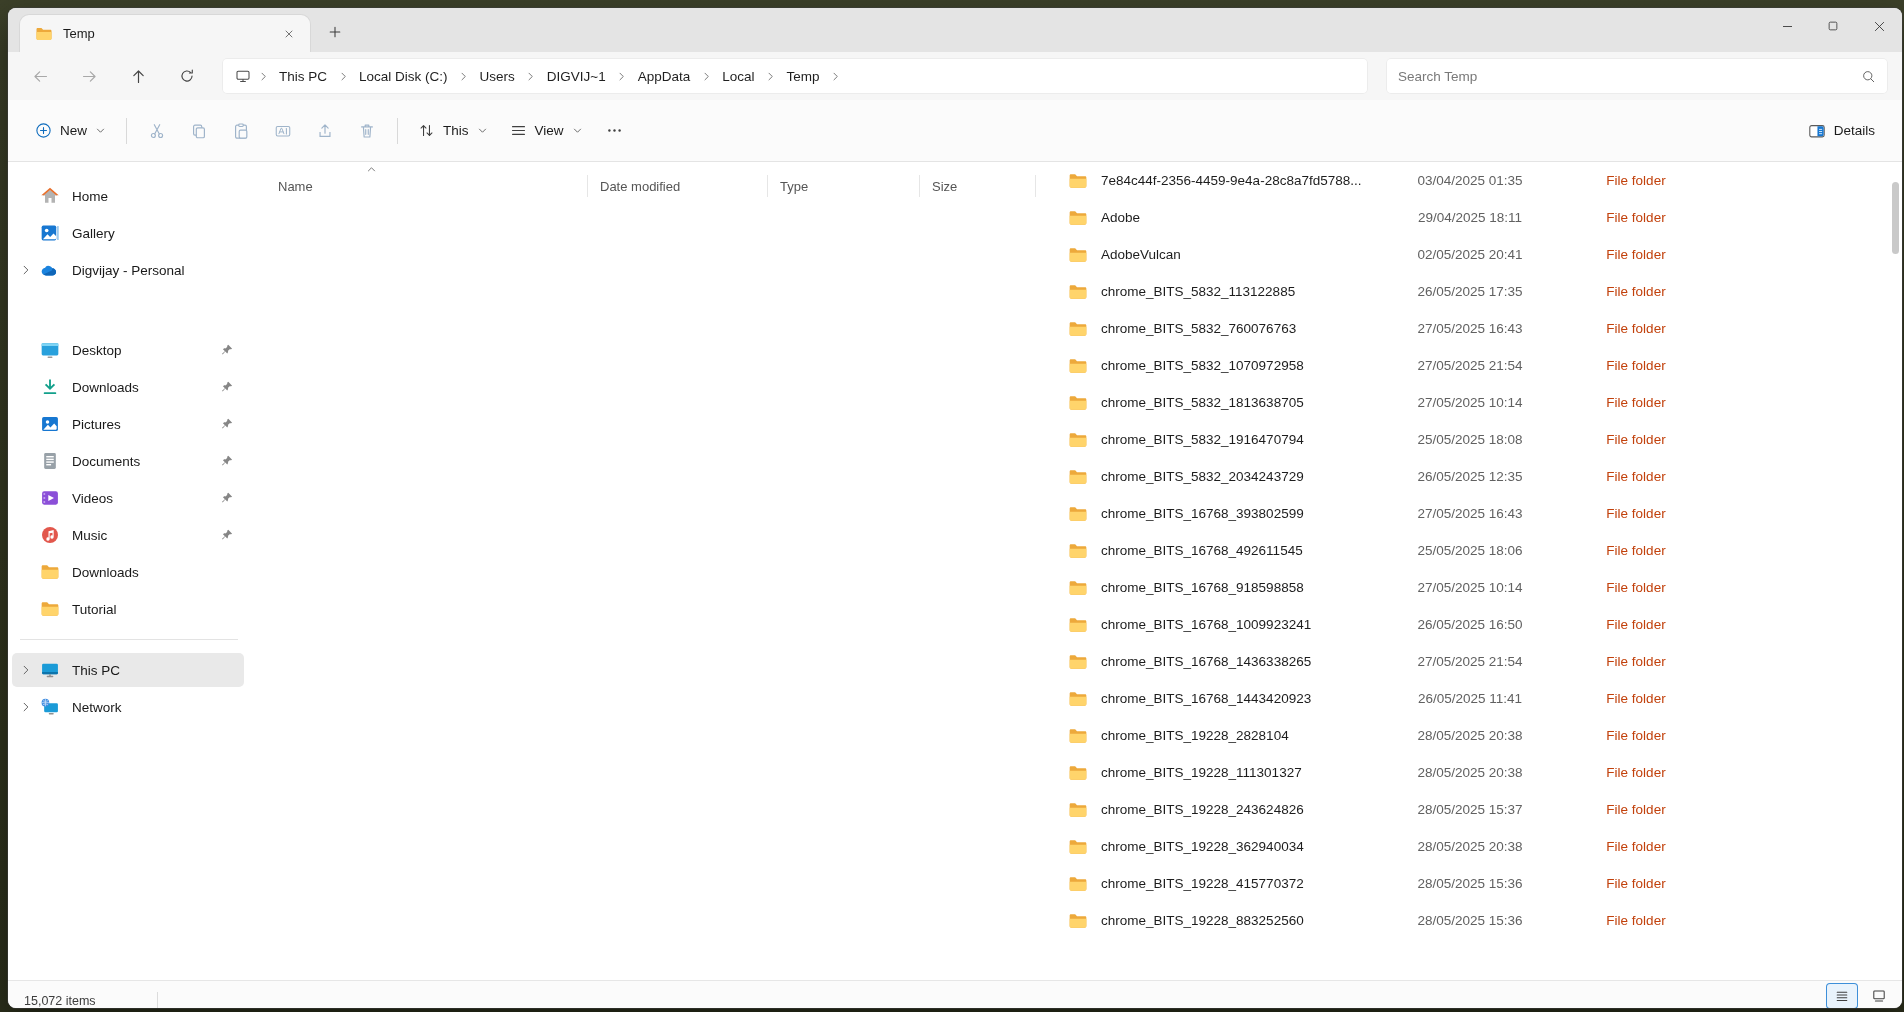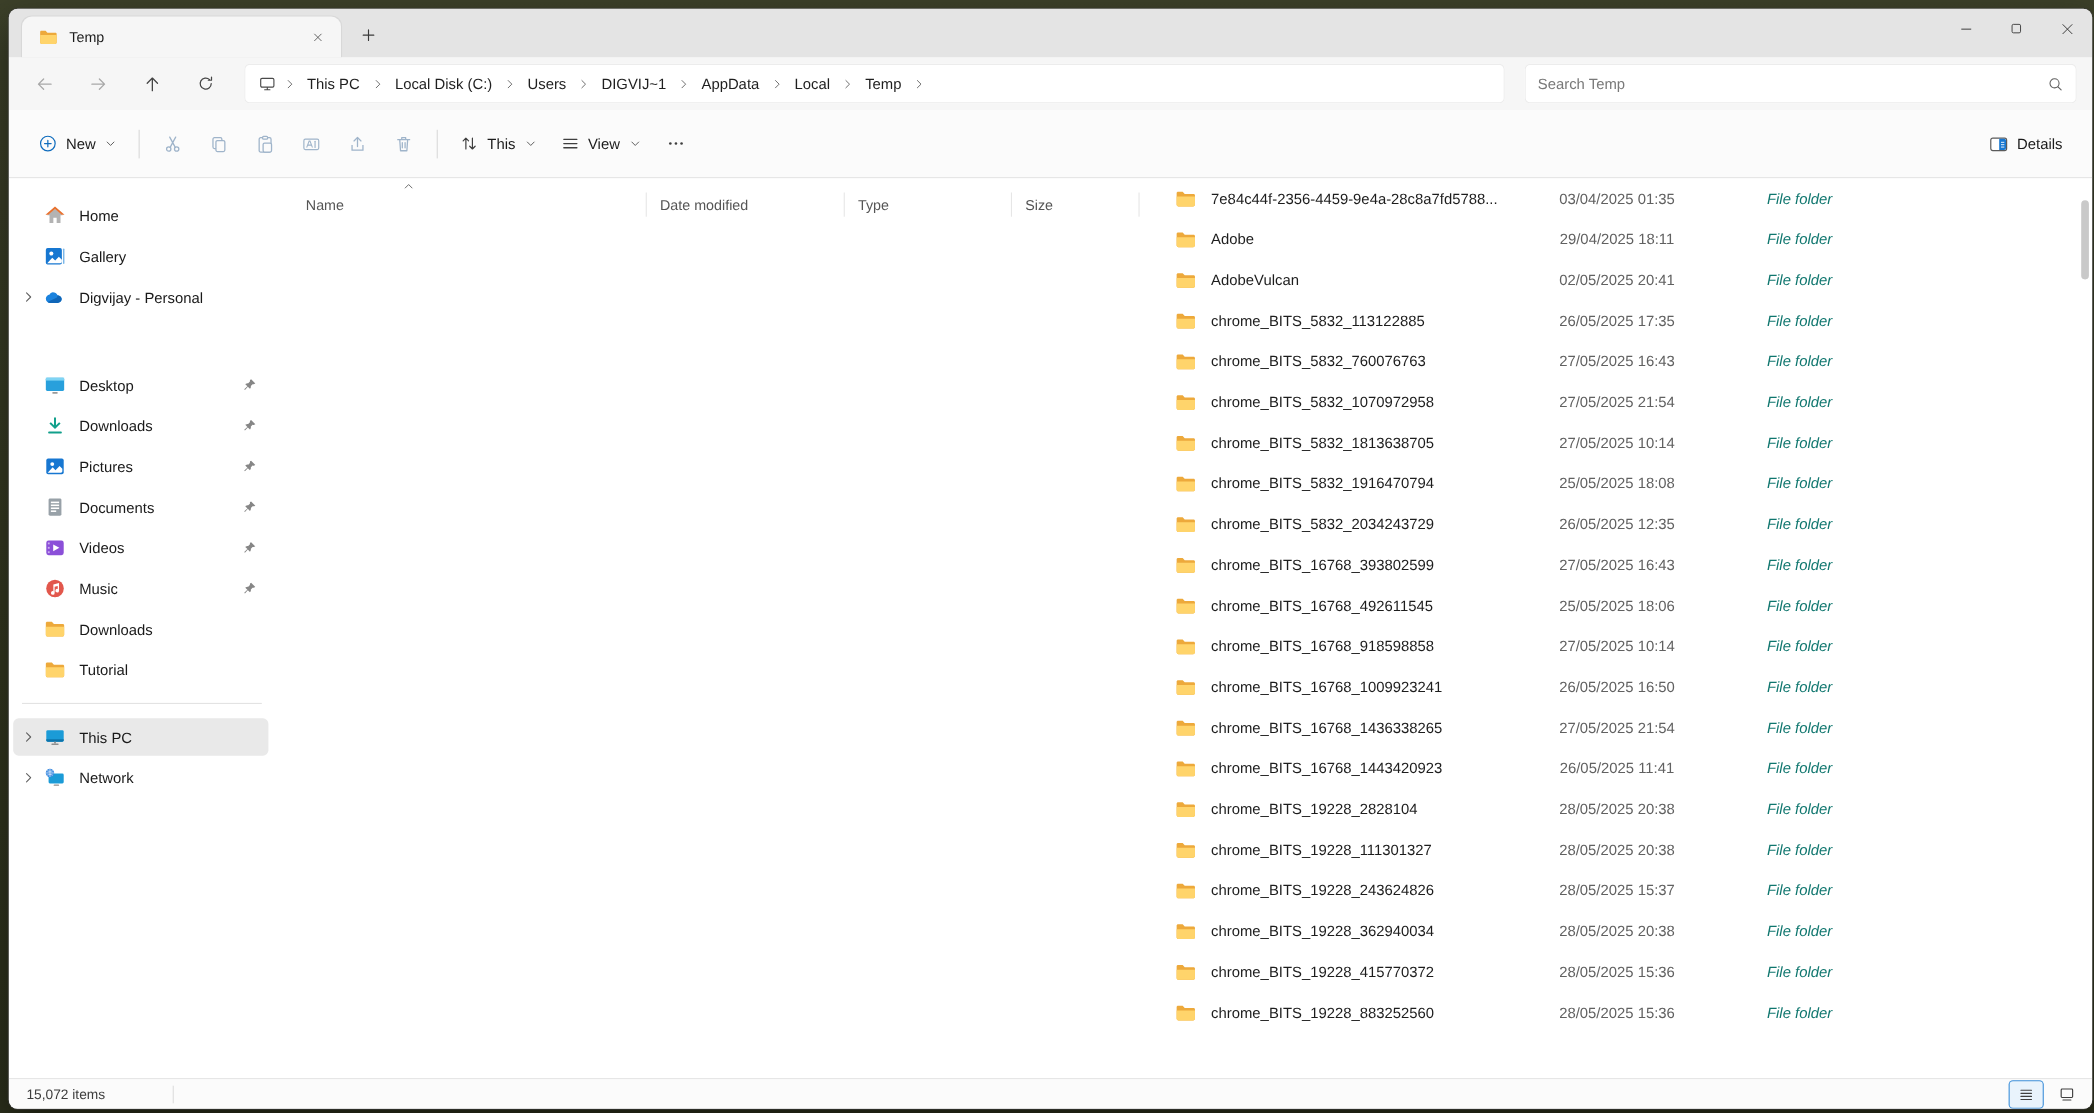--- a/index.html
+++ b/index.html
@@ -69,25 +69,25 @@
   .hcell:after { content:""; position:absolute; right:0; top:13px; height:22px; width:1px; background:#e6e6e6; }
   .h-name { width:338px; padding-left:28px; }
   .h-date { width:180px; padding-left:12px; }
   .h-type { width:152px; padding-left:12px; }
   .h-size { width:116px; padding-left:12px; }
   .sortcaret { position:absolute; left:116px; top:2px; }
   .rows { flex:1; overflow:hidden;text-align:center; }
   .row { height:37px; display:flex; align-items:center; font-size:13.5px; }
   .c-name { width:338px; padding-left:32px; display:flex; align-items:center; gap:13px; color:#1d1d1d; white-space:nowrap; overflow:hidden; }
   .c-date { width:180px; padding-left:12px; color:#616161; }
-  .c-type { width:152px; padding-left:12px; color:#0f766e;font-style:italic; }
+  .c-type { width:152px; padding-left:12px; color:#c2410c; }
   .c-size { width:116px; padding-left:12px; color:#616161; }
   .scrollthumb { position:absolute; right:3px; top:20px; width:7px; height:72px; background:#c9c9c9; border-radius:4px; }
   
-  .statusbar { height:28px; flex:0 0 28px; background:#fbfbfb; border-top:1px solid #e6e6e6; display:flex; align-items:center; padding:0 8px 0 16px; font-size:12.5px; color:#3d3d3d;gap:45px; }
+  .statusbar { height:28px; flex:0 0 28px; background:#fbfbfb; border-top:1px solid #e6e6e6; display:flex; align-items:flex-end; padding:0 8px 0 16px; font-size:12.5px; color:#3d3d3d;gap:45px; }
   .st-sep { width:1px; height:16px; background:#dcdcdc; margin-left:16px; }
   .viewtoggles { margin-left:auto; display:flex; gap:7px; align-items:center; }
   .vt-btn { width:30px; height:24px; border:none; background:transparent; border-radius:3px; display:grid; place-items:center; }
   .vt-btn.active { background:#e9f3fc; box-shadow:0 0 0 1px #3d8fd9; }
   .icn { display:inline-grid; place-items:center; line-height:0; }
 </style>
 </head>
 <body>
 
 <div class="window">

